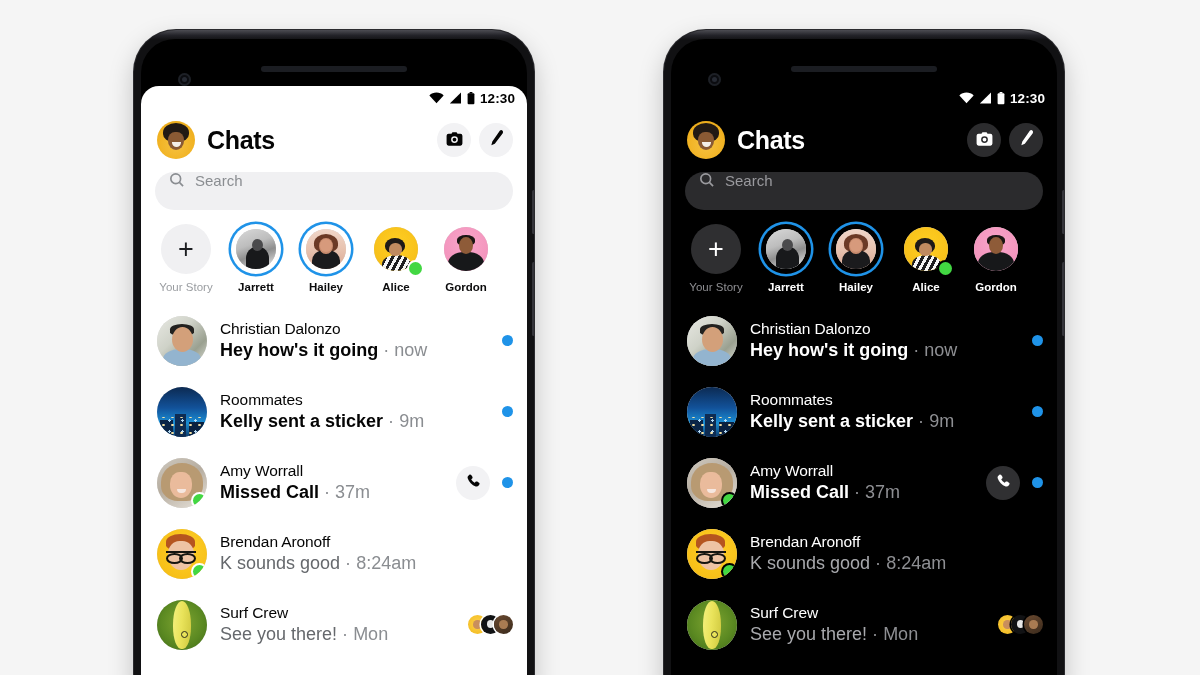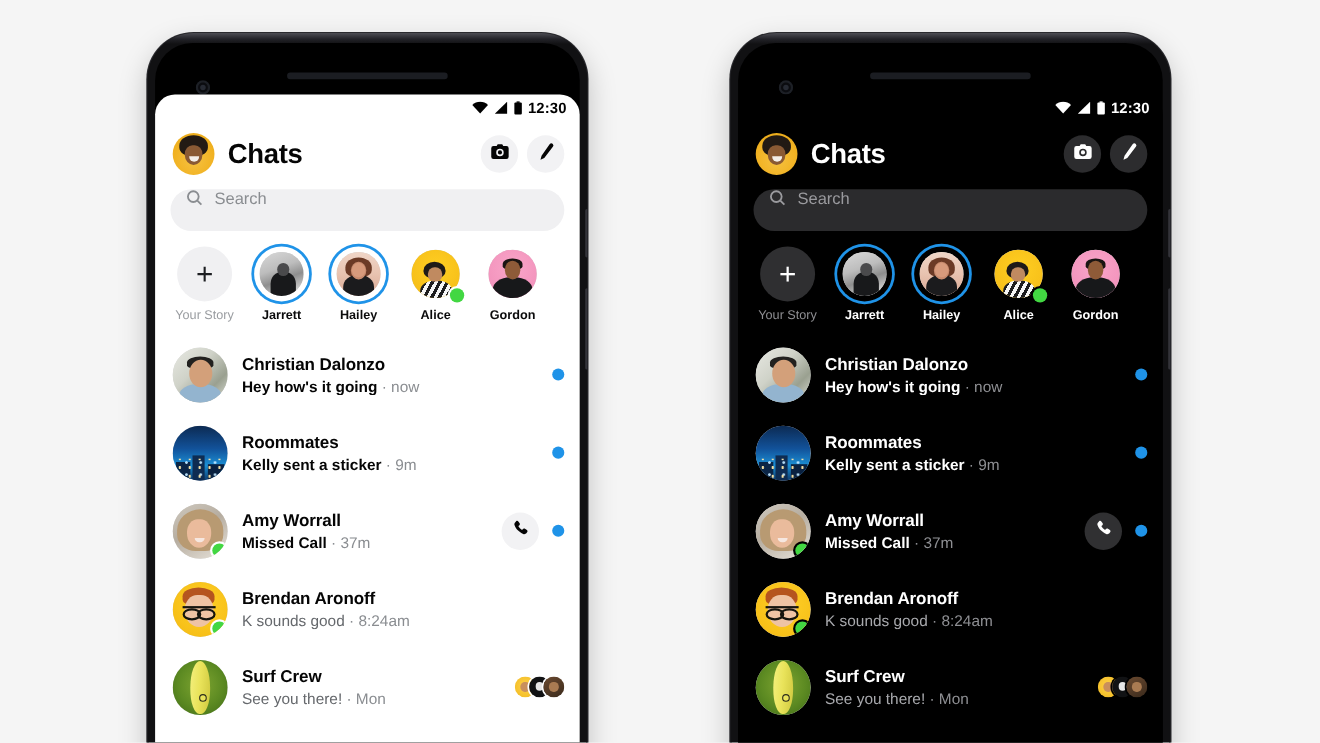--- a/index.html
+++ b/index.html
@@ -156,24 +156,24 @@
   .chats { padding-top: 6px; }
   .chat-row {
     display: flex; align-items: center; gap: 13px;
     padding: 9px 14px 9px 16px; height: 71px;
   }
   .row-avatar {
     width: 50px; height: 50px; border-radius: 50%; flex: none;
     position: relative; overflow: hidden; background: #d8d8d8;
   }
   .row-text { flex: 1; min-width: 0; display: flex; flex-direction: column; gap: 2px; }
-  .row-name { font-size: 15.5px; font-weight: 700; letter-spacing: -.1px; }
+  .row-name { font-size: 15.5px; font-weight: 400; letter-spacing: -.1px; }
   .light .row-name { color: #050505; }
   .dark  .row-name { color: #ffffff; }
-  .row-snip { font-size: 14px; white-space: nowrap; overflow: hidden; }
+  .row-snip { font-size: 18px; white-space: nowrap; overflow: hidden; }
   .row-snip .msg { font-weight: 400; }
   .row-snip.unread .msg { font-weight: 700; }
   .light .row-snip .msg { color: #65686c; }
   .dark  .row-snip .msg { color: #a8a9ad; }
   .light .row-snip.unread .msg { color: #050505; }
   .dark  .row-snip.unread .msg { color: #ffffff; }
   .row-snip .msg.missed { color: #e3254f; font-weight: 700; }
   .row-snip .meta { color: #8a8d91; font-weight: 400; }
   .dark .row-snip .meta { color: #8e8f93; }
   .row-right { display: flex; align-items: center; gap: 12px; flex: none; }

